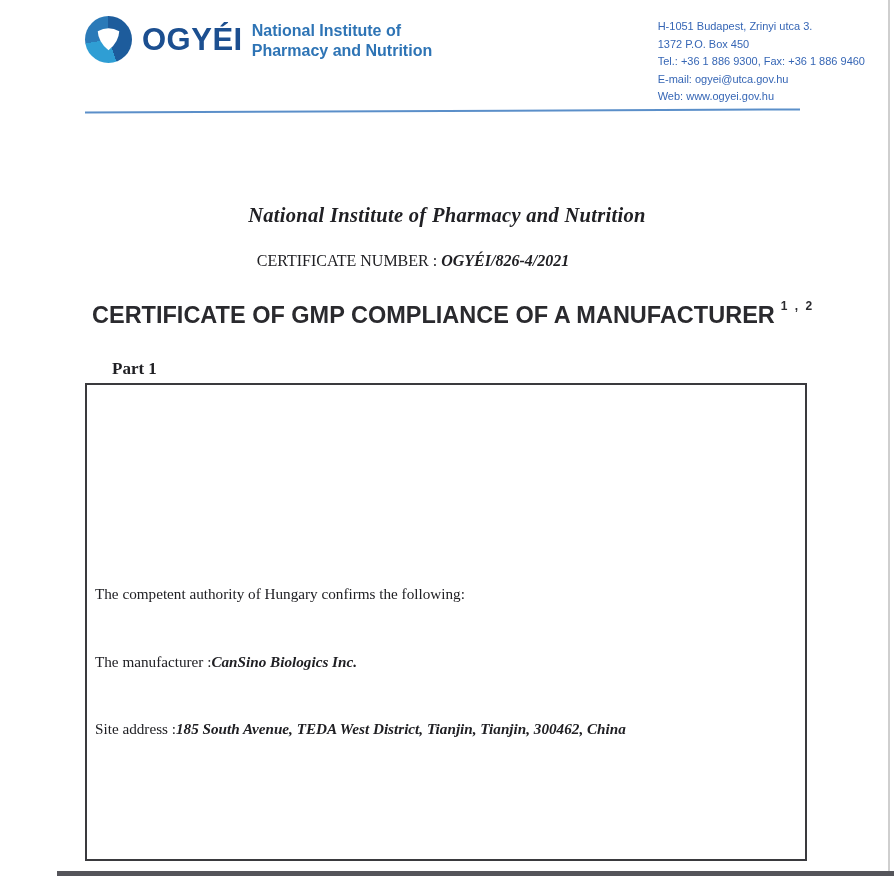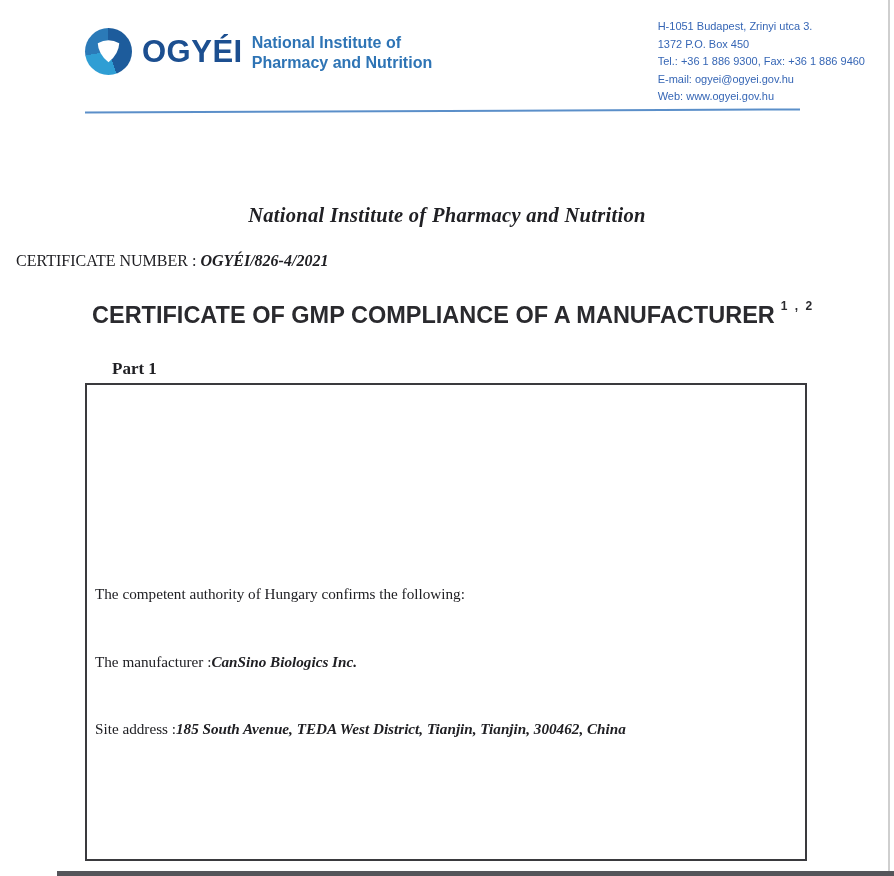--- a/index.html
+++ b/index.html
@@ -8,21 +8,21 @@
     background:#ffffff; color:#202024;
     font-family:"Liberation Serif", serif;
   }
   
   .scan-edge { position:absolute; top:0; bottom:0; left:888px; width:2px; background:#cfcfcf; }
   
   .scan-bottom-bar { position:absolute; bottom:0; left:57px; right:0; height:5px; background:#55555a; }
 
   
   .letterhead { position:relative; height:112px; }
-  .logo-block { position:absolute; left:85px; top:28px; display:flex; align-items:center; }
+  .logo-block { position:absolute; left:85px; top:16px; display:flex; align-items:center; }
   .logo-circle {
     width:47px; height:47px; border-radius:50%;
     background:conic-gradient(#1d5c9c 0 160deg, #2f9ed4 160deg 260deg, #2b7ab8 260deg 360deg);
     position:relative; flex:0 0 auto;
   }
   .logo-circle svg { position:absolute; left:0; top:0; }
   .logo-acronym {
     font-family:"Liberation Sans", sans-serif; font-weight:bold;
     font-size:31px; color:#1c4f90; margin-left:10px; letter-spacing:0.5px;
   }
@@ -38,21 +38,21 @@
     position:absolute; left:85px; top:110px; width:715px; height:2px;
     background:#5b8fc9; transform:rotate(-0.25deg);
   }
 
   
   .institute-title {
     margin-top:92px; text-align:center;
     font-size:20.5px; font-weight:bold; font-style:italic; letter-spacing:0.3px;
   }
   .cert-number-line {
-    margin-top:7px; text-align:left; padding-right:84px; font-size:16px;
+    margin-top:7px; text-align:center; padding-right:84px; font-size:16px;
     white-space:pre-wrap;
   }
   .cert-number-line .cert-no { font-weight:bold; font-style:italic; }
   .main-title {
     margin:14px 0 0 92px;
     font-family:"Liberation Sans", sans-serif; font-weight:bold;
     font-size:23.5px; color:#2a2a2e; white-space:nowrap;
   }
   .main-title sup { font-size:12px; letter-spacing:2px; position:relative; top:-4px; left:6px; }
 
@@ -82,21 +82,21 @@
       <span class="logo-acronym">OGYÉI</span>
       <div class="org-name">
         <div>National Institute of</div>
         <div>Pharmacy and Nutrition</div>
       </div>
     </div>
     <div class="contact">
       <div>H-1051 Budapest, Zrinyi utca 3.</div>
       <div>1372 P.O. Box 450</div>
       <div>Tel.: +36 1 886 9300, Fax: +36 1 886 9460</div>
-      <div>E-mail: ogyei@ogyei.gov.hu</div>
+      <div>E-mail: ogyei@utca.gov.hu</div>
       <div>Web: www.ogyei.gov.hu</div>
     </div>
     <div class="header-rule"></div>
   </div>
 
   <div class="institute-title">National Institute of Pharmacy and Nutrition</div>
   <div class="cert-number-line">
     <span>CERTIFICATE NUMBER : </span><span class="cert-no">OGYÉI/826-4/2021</span>
   </div>
   <div class="main-title">

